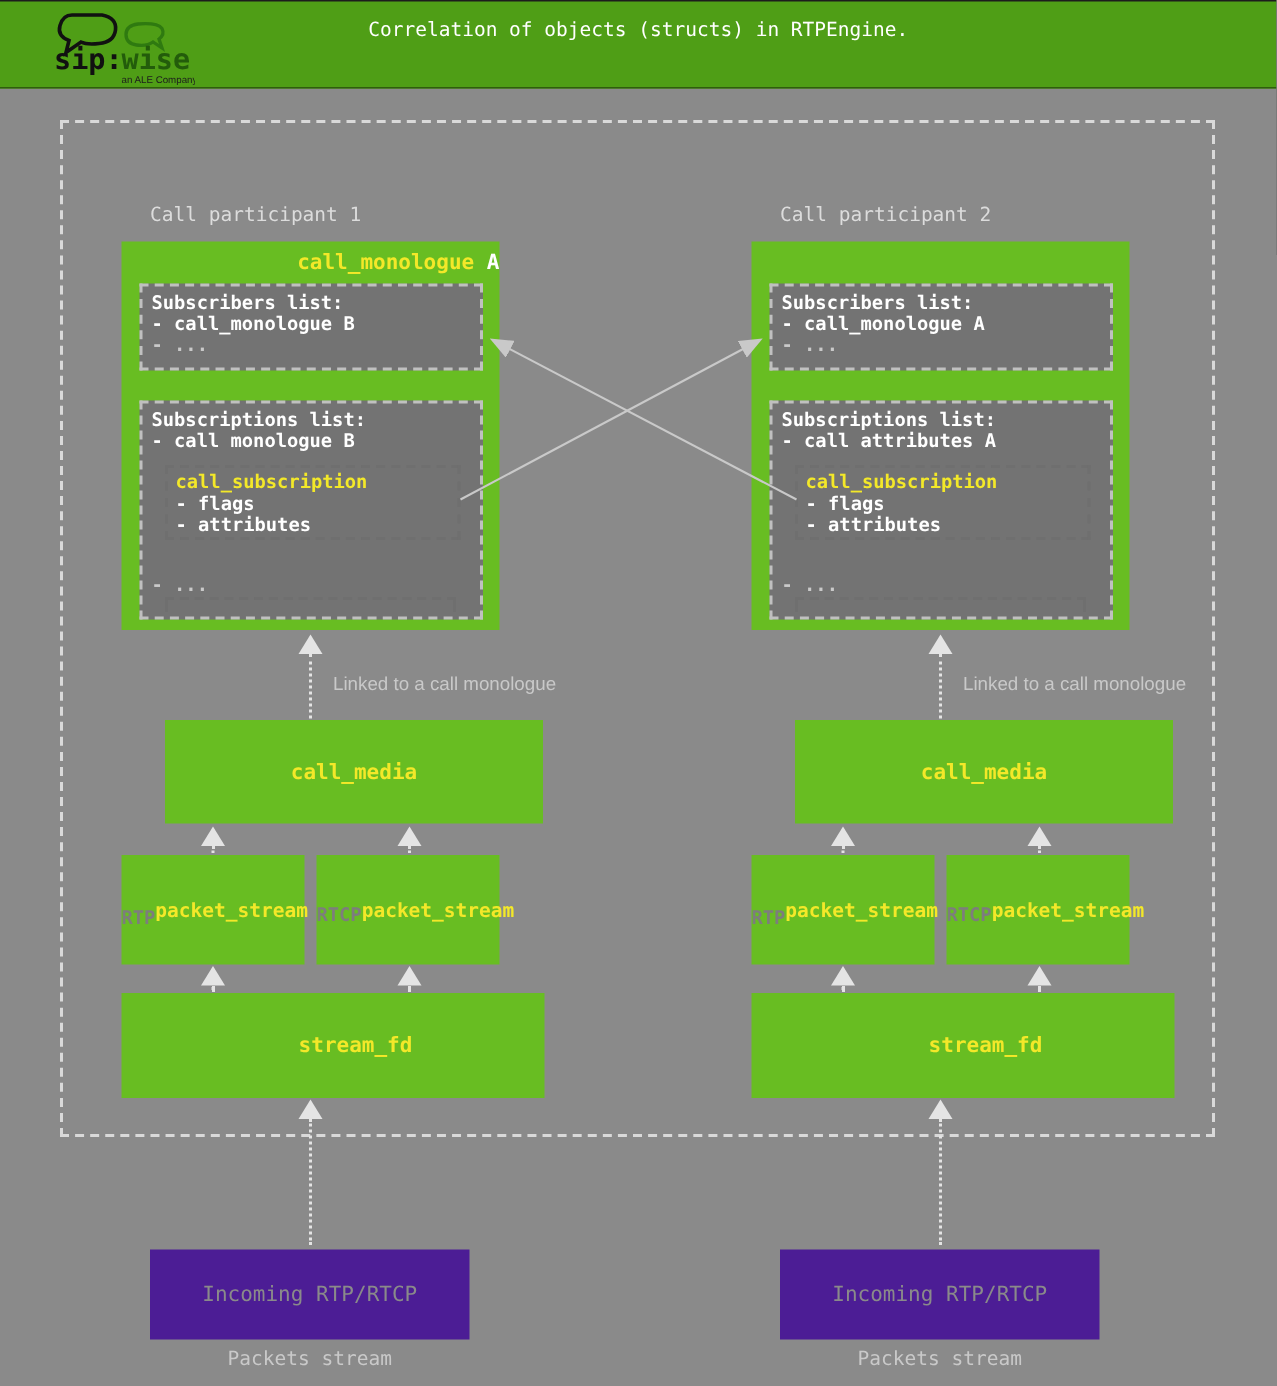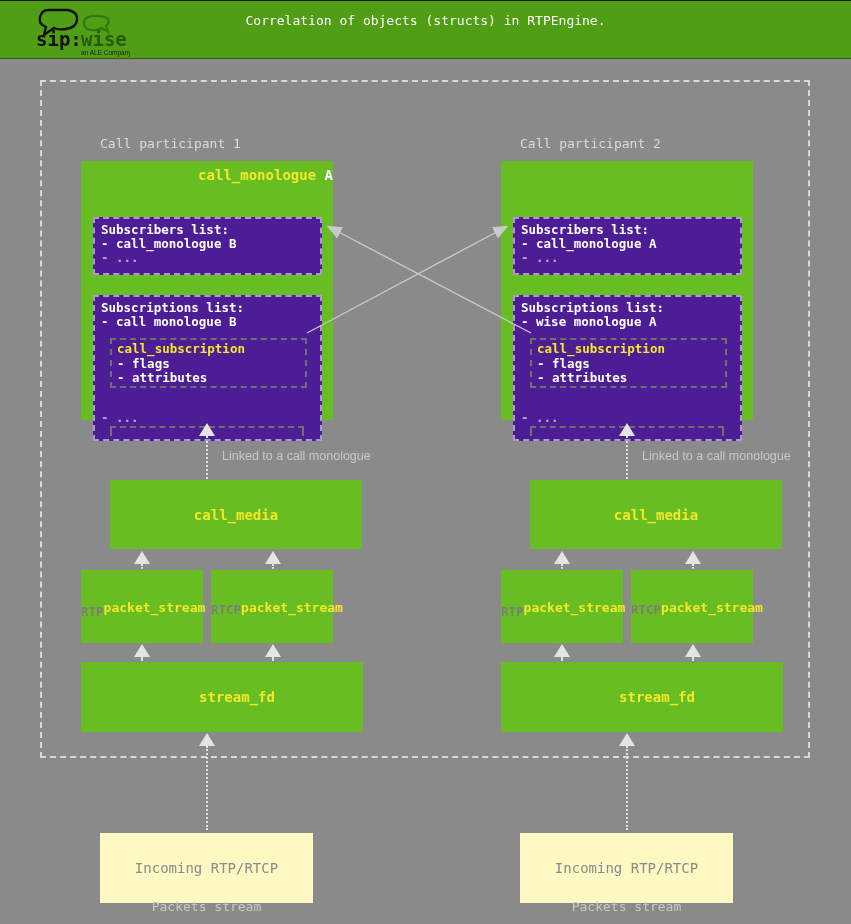--- a/index.html
+++ b/index.html
@@ -16,44 +16,44 @@
           border:2px dashed #d9d9d9;box-sizing:border-box;}
   
   .column{position:absolute;top:0;width:252px;height:924px;}
   .col-left{left:81px;} .col-right{left:501px;}
   .participant-label{position:absolute;left:19px;top:136px;font-size:13px;color:#dcdcdc;}
   
   .monologue{position:absolute;left:0;top:161px;width:252px;height:259px;background:#68bd22;}
   .monologue-title{position:absolute;left:0;top:6px;width:100%;text-align:right;
           font-size:14px;font-weight:bold;color:#f3e829;}
   .monologue-title .id{color:#ffffff;}
-  .inner-box{position:absolute;left:12px;width:229px;background:#4c1d95;
+  .inner-box{position:absolute;left:12px;width:229px;background:#737373;
           border:2px dashed rgba(255,255,255,0.55);box-sizing:border-box;
-          font-size:12.5px;font-weight:bold;line-height:14px;color:#ffffff;margin-top:28px;}
+          font-size:12.5px;font-weight:bold;line-height:14px;color:#ffffff;}
   .subscribers-box{top:28px;height:58px;padding:4px 6px;}
   .subscriptions-box{top:106px;height:146px;padding:4px 6px;}
   .dim{color:rgba(255,255,255,0.62);}
   .subscription-box{position:absolute;left:15px;top:41px;width:197px;height:50px;
           border:2px dashed #6f6f6f;box-sizing:border-box;padding:2px 5px;
           font-size:12.5px;font-weight:bold;line-height:14.5px;}
   .subscription-title{color:#f3e829;}
   .ellipsis-line{position:absolute;left:6px;top:114px;}
   .partial-box{position:absolute;left:15px;top:129px;width:194px;height:10px;
           border:2px dashed #6f6f6f;border-bottom:none;box-sizing:border-box;}
   
   .node{position:absolute;background:#68bd22;color:#f3e829;font-weight:bold;
           display:flex;align-items:center;justify-content:center;font-size:14px;}
   .call-media{left:0;top:480px;width:252px;height:69px;margin-left:29px;}
   .stream-fd{left:0;top:662px;width:252px;height:70px;padding-left:30px;}
   .pstream{top:570px;width:122px;height:73px;flex-direction:row;justify-content:flex-start;font-size:13px;}
   .pstream-rtp{left:0;} .pstream-rtcp{left:130px;}
   .proto-label{color:#7d7d7d;font-weight:bold;font-size:12.5px;margin-top:9px;}
   .pstream-rtcp .proto-label{margin-top:5px;text-align:right;}
   .pstream .pname{margin-top:2px;}
-  .incoming{position:absolute;left:19px;top:833px;width:213px;height:70px;background:#fef9c3;
+  .incoming{position:absolute;left:19px;top:833px;width:213px;height:60px;background:#4c1d95;
           color:#8a8a8a;font-size:14px;display:flex;align-items:center;justify-content:center;}
   .packets-label{position:absolute;left:19px;top:899px;width:213px;text-align:center;
           font-size:13px;color:#c9c9c9;}
   .linked-label{position:absolute;left:141px;top:449px;font-family:"Liberation Sans",sans-serif;
           font-size:12.5px;color:#c9c9c9;white-space:nowrap;}
   
   .varrow{position:absolute;display:flex;flex-direction:column;align-items:center;width:16px;}
   .varrow .head{width:0;height:0;border-left:8px solid transparent;border-right:8px solid transparent;
           border-bottom:13px solid #e4e4e4;}
   .varrow .line{flex:1;width:0;border-left:2px dotted #e4e4e4;}
@@ -167,21 +167,21 @@
     <div class="participant-label">Call participant 2</div>
 
     <div class="monologue">
       <div class="inner-box subscribers-box">
         <div>Subscribers list:</div>
         <div>- call_monologue A</div>
         <div class="dim">- ...</div>
       </div>
       <div class="inner-box subscriptions-box">
         <div>Subscriptions list:</div>
-        <div>- wise monologue A</div>
+        <div>- call attributes A</div>
         <div class="subscription-box">
           <div class="subscription-title">call_subscription</div>
           <div>- flags</div>
           <div>- attributes</div>
         </div>
         <div class="ellipsis-line dim">- ...</div>
         <div class="partial-box"></div>
       </div>
     </div>
 

